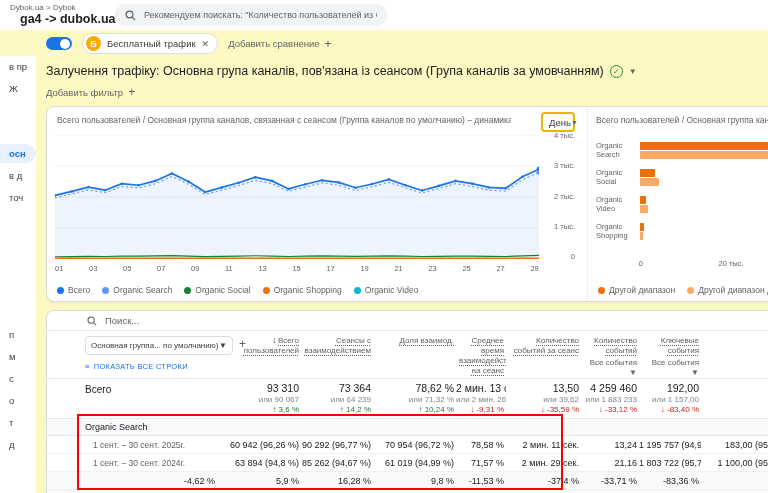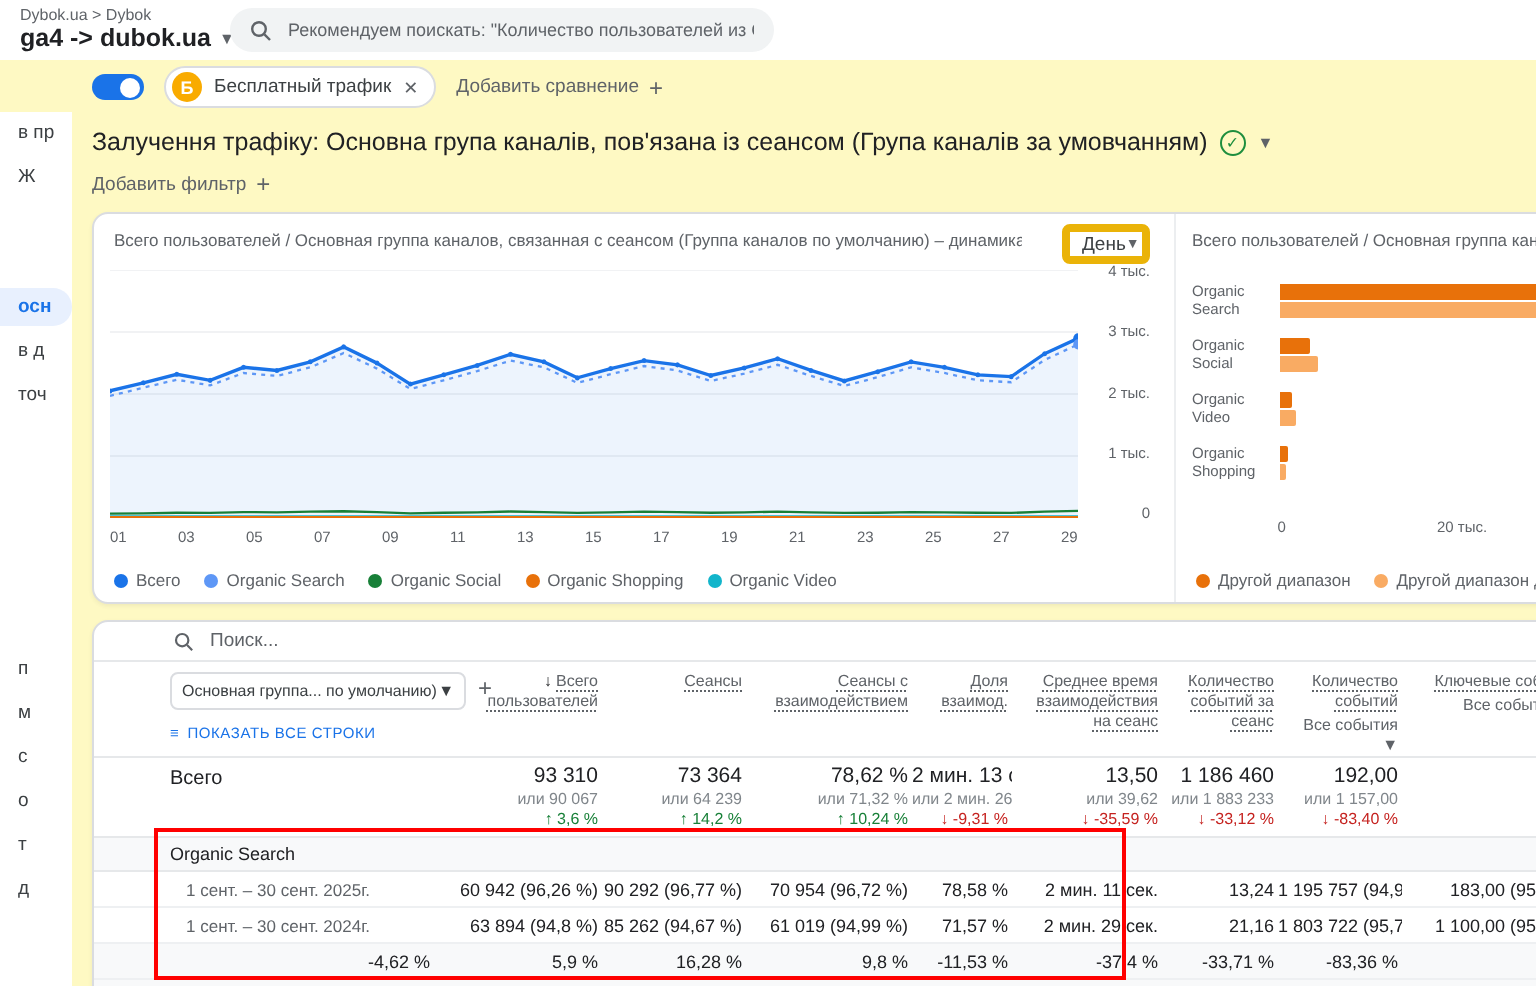--- a/index.html
+++ b/index.html
@@ -3,21 +3,21 @@
 <meta charset="utf-8">
 <style>
   *{margin:0;padding:0;box-sizing:border-box}
   html,body{background:#fff}
   body{font-family:"Liberation Sans",sans-serif;color:#202124}
   .app{position:relative;width:768px;height:493px;background:#fef9c3;overflow:hidden}
 
   
   .topbar{position:absolute;top:0;left:0;right:0;height:30px;background:#fff}
   .crumbs{position:absolute;top:3px;left:10px;font-size:8px;color:#5f6368;white-space:nowrap}
-  .property{position:absolute;top:12px;left:10px;font-size:12.5px;font-weight:bold;color:#202124;display:flex;align-items:center;gap:4px}
+  .property{position:absolute;top:12px;left:20px;font-size:12.5px;font-weight:bold;color:#202124;display:flex;align-items:center;gap:4px}
   .property .caret{font-size:8px;color:#5f6368;font-weight:normal}
   .searchbar{position:absolute;top:4px;left:115px;width:272px;height:22px;background:#f1f3f4;border-radius:11px;display:flex;align-items:center;gap:8px;padding:0 10px;overflow:hidden}
   .search-text{font-size:9px;color:#5f6368;white-space:nowrap;overflow:hidden}
 
   
   .cmpbar{position:absolute;top:31px;left:36px;right:0;height:25px;display:flex;align-items:center;gap:10px;padding-left:10px}
   .toggle{width:26px;height:13px;border-radius:8px;background:#1a73e8;position:relative;flex:0 0 auto}
   .toggle .knob{position:absolute;top:1.5px;right:2px;width:10px;height:10px;border-radius:50%;background:#fff}
   .chip{display:flex;align-items:center;gap:6px;border:1px solid #dadce0;border-radius:12px;height:21px;padding:0 8px 0 3px;background:#fff}
   .chip-avatar{width:15px;height:15px;border-radius:50%;background:#f9ab00;color:#fff;font-size:9px;font-weight:bold;display:flex;align-items:center;justify-content:center}
@@ -39,21 +39,21 @@
   .report-title{position:absolute;top:8px;left:10px;right:10px;font-size:12.5px;color:#202124;display:flex;align-items:center;gap:6px;white-space:nowrap;overflow:hidden}
   .checkbadge{flex:0 0 auto;width:13px;height:13px;border-radius:50%;border:1.5px solid #1e8e3e;color:#1e8e3e;font-size:8px;display:inline-flex;align-items:center;justify-content:center}
   .title-caret{font-size:8px;color:#5f6368}
   .addfilter{position:absolute;top:31px;left:10px;display:flex;gap:5px;font-size:9.5px;color:#5f6368}
 
   
   .charts-card{position:absolute;top:50px;left:10px;width:740px;height:196px;border:1px solid #dadce0;border-radius:8px;background:#fff;box-shadow:0 1px 2px rgba(60,64,67,.08);display:flex;overflow:hidden}
   .lc-pane{position:relative;width:540px;flex:0 0 auto}
   .bc-pane{position:relative;flex:1;border-left:1px solid #eceef0;overflow:hidden}
   .lc-title{position:absolute;top:8px;left:10px;right:76px;font-size:8.5px;color:#5f6368;white-space:nowrap;overflow:hidden}
-  .day-select{position:absolute;top:5px;right:12px;width:44px;height:20px;border:4px solid #eab308;border-radius:4px;background:#fff;font-size:9.5px;color:#3c4043;display:flex;align-items:center;justify-content:space-between;padding:0 6px}
+  .day-select{position:absolute;top:5px;right:12px;width:34px;height:20px;border:2px solid #eab308;border-radius:4px;background:#fff;font-size:9.5px;color:#3c4043;display:flex;align-items:center;justify-content:space-between;padding:0 6px}
   .day-select .caret{font-size:7px;color:#5f6368}
   .lc-plot{position:absolute;top:28px;left:8px;right:48px;bottom:42px}
   .lc-plot svg{width:100%;height:100%;display:block}
   .lc-ylabels{position:absolute;top:24px;right:12px;bottom:40px;display:flex;flex-direction:column;justify-content:space-between;align-items:flex-end;font-size:7.5px;color:#5f6368}
   .lc-xlabels{position:absolute;left:8px;right:48px;bottom:28px;display:flex;justify-content:space-between;font-size:7.5px;color:#5f6368}
   .lc-legend,.bc-legend{position:absolute;bottom:6px;left:10px;right:0;display:flex;gap:12px;font-size:8.5px;color:#5f6368;white-space:nowrap;overflow:hidden}
   .lgi{display:inline-flex;align-items:center;gap:4px}
   .dot{width:7px;height:7px;border-radius:50%;display:inline-block;flex:0 0 auto}
   .bc-title{position:absolute;top:8px;left:8px;right:0;font-size:8.5px;color:#5f6368;white-space:nowrap;overflow:hidden}
   .bc-rows{position:absolute;top:30px;left:8px;right:0}
@@ -300,21 +300,20 @@
             <span>Основная группа... по умолчанию)</span>
             <span class="caret">▼</span>
           </div>
           <span class="dim-plus">+</span>
           <div class="show-all">
             <span>≡</span>
             <span>ПОКАЗАТЬ ВСЕ СТРОКИ</span>
           </div>
         </div>
       <div class="hcell"><span class="sort">↓</span><span class="hlabel">Всего пользователей</span></div>
-          <div class="hcell"><span class="hlabel">Сеансы</span></div>
           <div class="hcell"><span class="hlabel">Сеансы с взаимодействием</span></div>
           <div class="hcell"><span class="hlabel">Доля взаимод.</span></div>
           <div class="hcell"><span class="hlabel">Среднее время взаимодействия на сеанс</span></div>
           <div class="hcell"><span class="hlabel">Количество событий за сеанс</span></div>
           <div class="hcell"><span class="hlabel">Количество событий</span><div class="hsub">Все события ▼</div></div>
           <div class="hcell"><span class="hlabel">Ключевые события</span><div class="hsub">Все события ▼</div></div>
         </div>
 
       <div class="trow totals" id="totals-row">
         <div class="tlabel">Всего</div>
@@ -337,21 +336,21 @@
             <div class="tv">2 мин. 13 сек.</div>
             <div class="ta">или 2 мин. 26 сек.</div>
             <div class="tdlt down">↓ -9,31 %</div>
           </div>
           <div class="tcell">
             <div class="tv">13,50</div>
             <div class="ta">или 39,62</div>
             <div class="tdlt down">↓ -35,59 %</div>
           </div>
           <div class="tcell">
-            <div class="tv">1 186 460</div>
+            <div class="tv">4 259 460</div>
             <div class="ta">или 1 883 233</div>
             <div class="tdlt down">↓ -33,12 %</div>
           </div>
           <div class="tcell">
             <div class="tv">192,00</div>
             <div class="ta">или 1 157,00</div>
             <div class="tdlt down">↓ -83,40 %</div>
           </div>
         </div>
 

